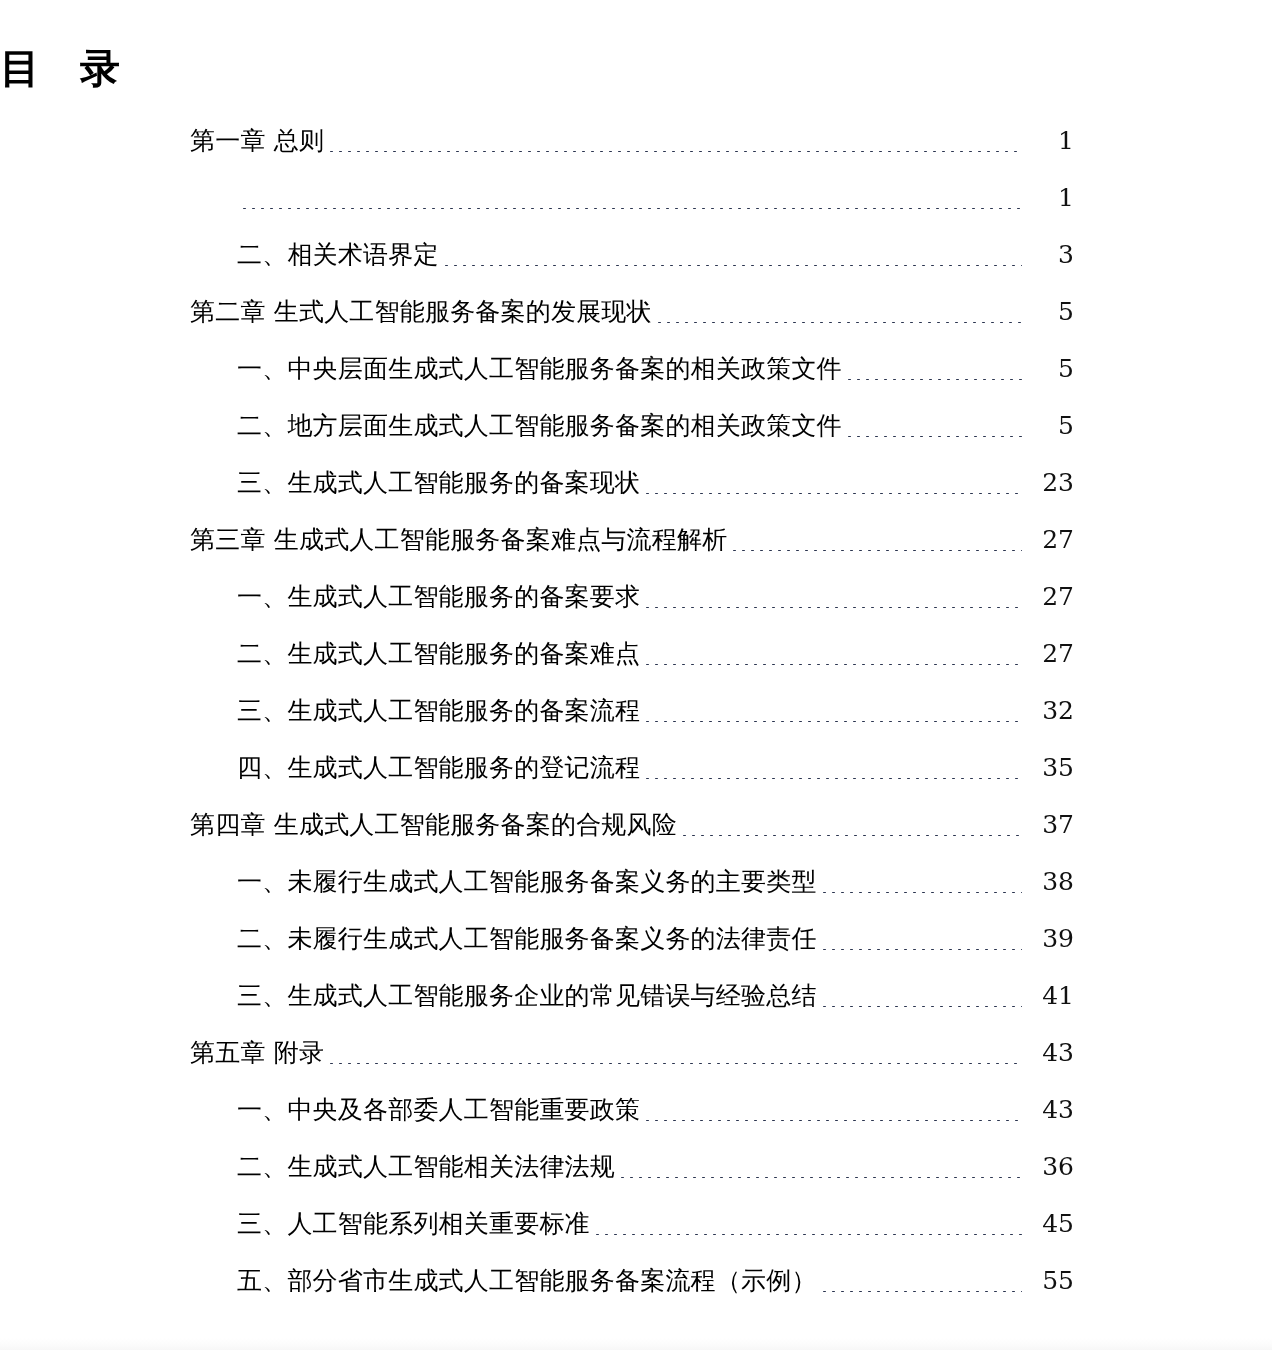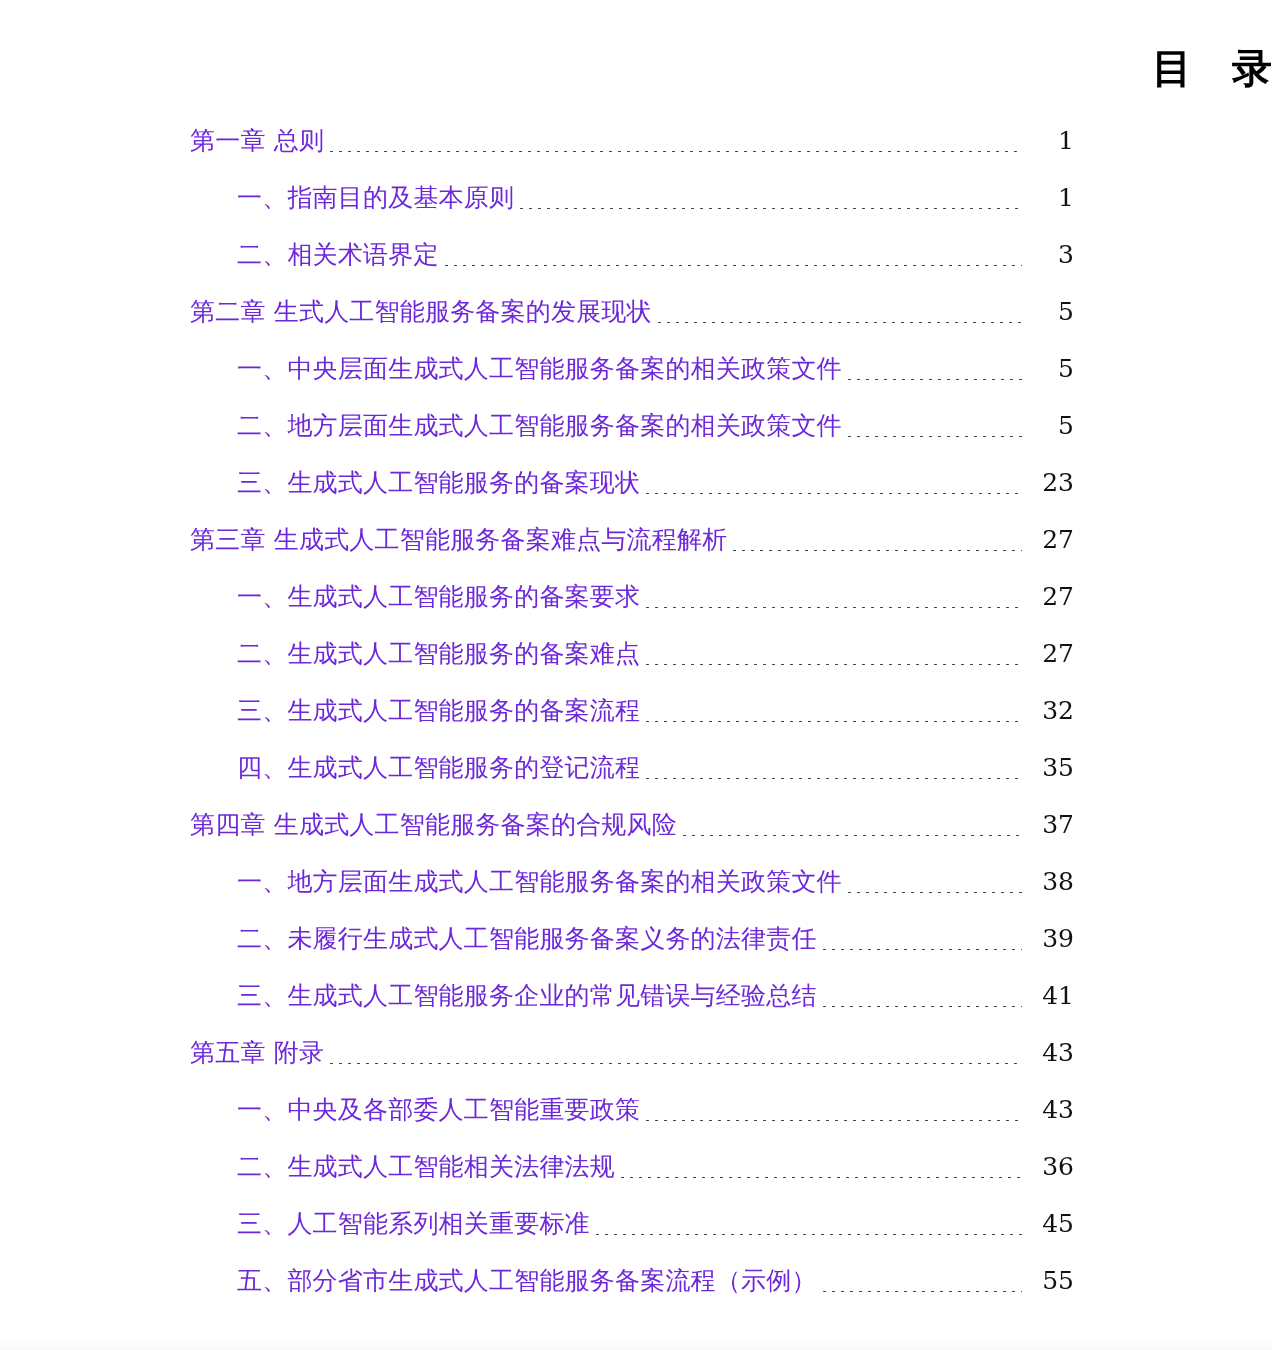--- a/index.html
+++ b/index.html
@@ -37,21 +37,21 @@
     height: 26px;
     background: linear-gradient(to bottom, #ffffff 0%, #ffffff 55%, #fcfcfc 78%, #f7f7f7 100%);
     pointer-events: none;
   }
 
   .toc-title {
     position: absolute;
     left: 0;
     top: 42px;
     width: 1272px;
-    text-align: right;
+    text-align: left;
     font-family: "DejaVu Sans", "Liberation Sans", sans-serif;
     font-weight: bold;
     font-size: 40px;
     line-height: 52px;
     letter-spacing: 0px;
     color: #000000;
     white-space: pre;
   }
 
   .toc-list {
@@ -78,21 +78,21 @@
   }
 
   .toc-entry.level-2 {
     padding-left: 47px;
   }
 
   .entry-label {
     flex: 0 0 auto;
     font-family: "DejaVu Serif", "Liberation Serif", serif;
     font-size: 25px;
-    color: #6d28d9;
+    color: #000000;
     letter-spacing: 0.2px;
   }
 
   .entry-leader {
     flex: 1 1 auto;
     min-width: 10px;
     position: relative;
     height: 1px;
     margin: 0 4px 0 6px;
     align-self: flex-end;
@@ -128,21 +128,20 @@
 
   <div class="toc-title">目　录</div>
 
   <div class="toc-list" id="toc-list">
       <div class="toc-entry level-1">
         <span class="entry-label">第一章  总则</span>
         <span class="entry-leader"></span>
         <span class="entry-page">1</span>
       </div>
       <div class="toc-entry level-2">
-        <span class="entry-label">一、指南目的及基本原则</span>
         <span class="entry-leader"></span>
         <span class="entry-page">1</span>
       </div>
       <div class="toc-entry level-2">
         <span class="entry-label">二、相关术语界定</span>
         <span class="entry-leader"></span>
         <span class="entry-page">3</span>
       </div>
       <div class="toc-entry level-1">
         <span class="entry-label">第二章  生式人工智能服务备案的发展现状</span>
@@ -188,21 +187,21 @@
         <span class="entry-label">四、生成式人工智能服务的登记流程</span>
         <span class="entry-leader"></span>
         <span class="entry-page">35</span>
       </div>
       <div class="toc-entry level-1">
         <span class="entry-label">第四章  生成式人工智能服务备案的合规风险</span>
         <span class="entry-leader"></span>
         <span class="entry-page">37</span>
       </div>
       <div class="toc-entry level-2">
-        <span class="entry-label">一、地方层面生成式人工智能服务备案的相关政策文件</span>
+        <span class="entry-label">一、未履行生成式人工智能服务备案义务的主要类型</span>
         <span class="entry-leader"></span>
         <span class="entry-page">38</span>
       </div>
       <div class="toc-entry level-2">
         <span class="entry-label">二、未履行生成式人工智能服务备案义务的法律责任</span>
         <span class="entry-leader"></span>
         <span class="entry-page">39</span>
       </div>
       <div class="toc-entry level-2">
         <span class="entry-label">三、生成式人工智能服务企业的常见错误与经验总结</span>

